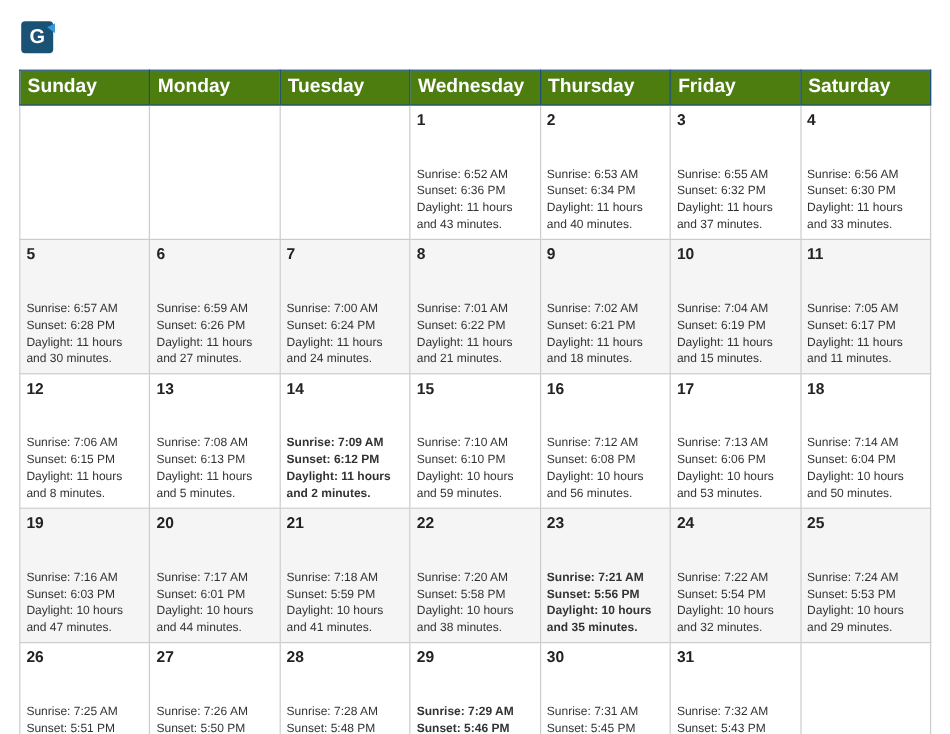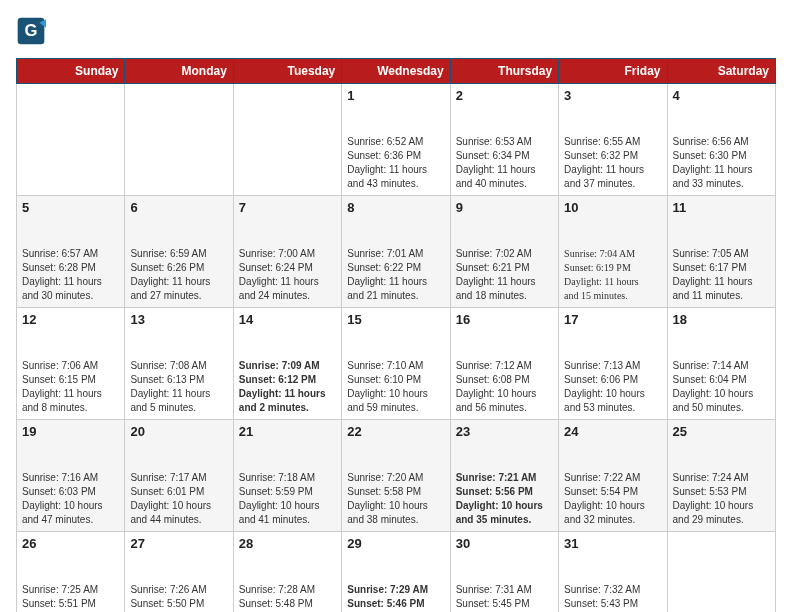--- a/index.html
+++ b/index.html
@@ -43,25 +43,25 @@
     .subtitle {
       font-size: 14px;
       color: #555;
     }
     .calendar {
       width: 100%;
       border-collapse: collapse;
       table-layout: fixed;
     }
     .calendar th {
-      background: #b91c1c;
+      background: #4d7c0f;
       color: #fff;
-      text-align: right;
+      text-align: left;
       padding: 5px 6px;
-      font-size: 12px;
+      font-size: 16px;
       font-weight: bold;
       border: 1px solid #1a5276;
     }
     .calendar td {
       border: 1px solid #ccc;
       vertical-align: top;
       padding: 4px 5px;
       font-size: 10.5px;
       color: #333;
       height: 85px;
@@ -184,21 +184,21 @@
         </td>
         <td>
           <div class="day-number">9</div>
           <div class="day-info" style="white-space: pre-line;">Sunrise: 7:02 AM
 Sunset: 6:21 PM
 Daylight: 11 hours
 and 18 minutes.</div>
         </td>
         <td>
           <div class="day-number">10</div>
-          <div class="day-info" style="white-space: pre-line; font-family: Liberation Serif, serif;">Sunrise: 7:04 AM
+          <div class="day-info" style="white-space: pre-line;">Sunrise: 7:04 AM
 Sunset: 6:19 PM
 Daylight: 11 hours
 and 15 minutes.</div>
         </td>
         <td>
           <div class="day-number">11</div>
           <div class="day-info" style="white-space: pre-line;">Sunrise: 7:05 AM
 Sunset: 6:17 PM
 Daylight: 11 hours
 and 11 minutes.</div>

